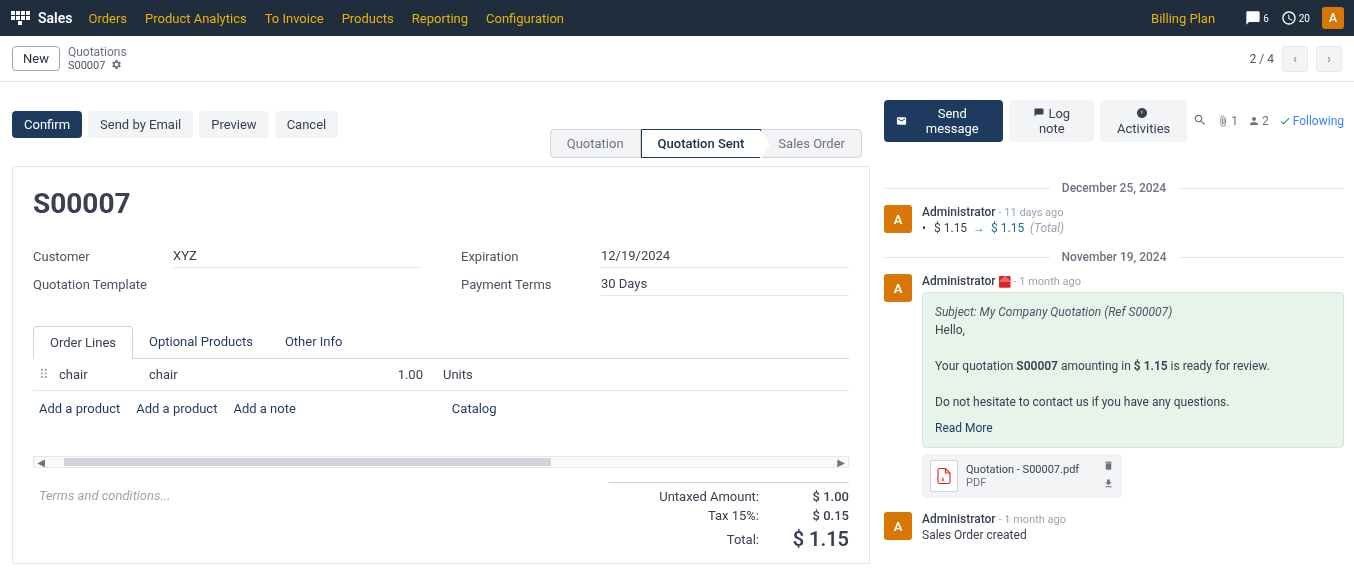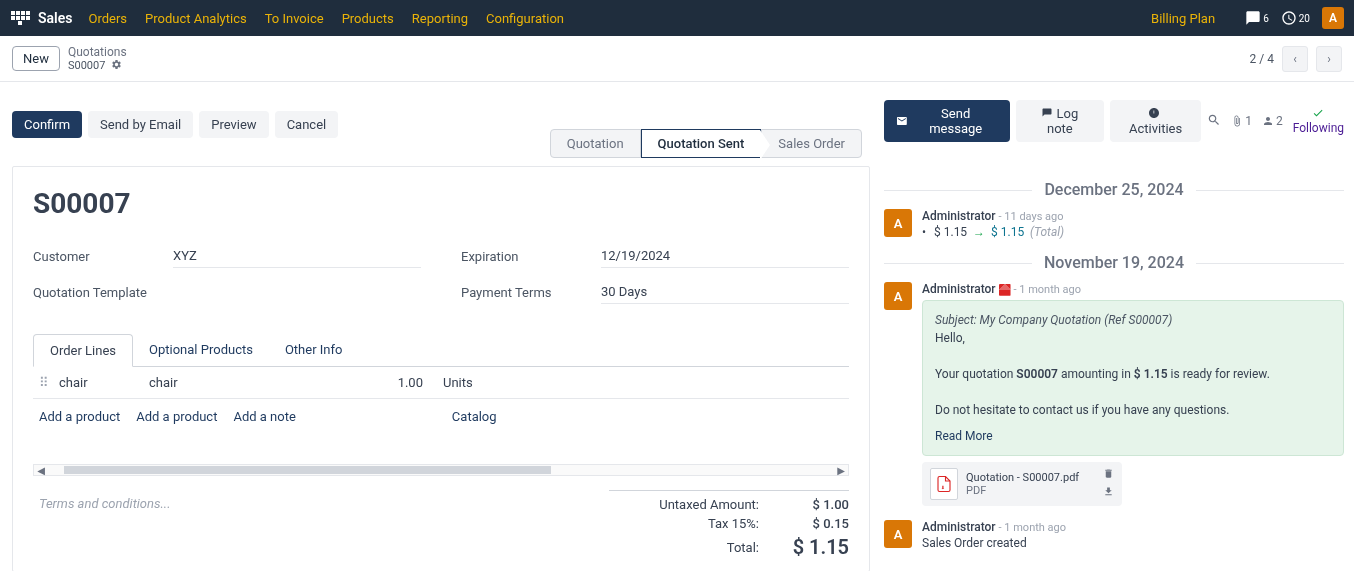--- a/index.html
+++ b/index.html
@@ -40,21 +40,21 @@
   .status-arrow::after { content: ''; position: absolute; right: -10px; top: 0; bottom: 0; width: 0; height: 0; border-top: 15px solid transparent; border-bottom: 15px solid transparent; border-left: 10px solid #fff; z-index: 2; }
   .status-arrow.active::after { border-left-color: #fff; }
   
   
   .main { display: flex; }
   .form-area { flex: 1; border: 1px solid #e5e7eb; margin: 0 4px 0 12px; border-radius: 2px; padding: 20px 20px 10px; min-width: 0; }
   .chatter { width: 480px; padding: 0 10px; }
   
   .doc-title { font-size: 28px; color: #374151; margin-bottom: 24px; }
   
-  .field-grid { display: grid; grid-template-columns: 1fr 1fr; gap: 12px 40px; margin-bottom: 30px; }
+  .field-grid { display: grid; grid-template-columns: 1fr 1fr; gap: 4px 40px; margin-bottom: 30px; }
   .field { display: flex; align-items: center; }
   .field label { width: 140px; color: #4b5563; font-size: 13px; }
   .field .val { flex: 1; border-bottom: 1px solid #e5e7eb; padding: 4px 0; color: #374151; }
   
   
   .tabs { display: flex; border-bottom: 1px solid #d1d5db; }
   .tab { padding: 8px 16px; cursor: pointer; color: #1f3a5f; font-size: 13px; }
   .tab.active { border: 1px solid #d1d5db; border-bottom: 1px solid #fff; margin-bottom: -1px; background:#fff; color:#374151; border-radius: 4px 4px 0 0; }
   
   
@@ -86,26 +86,26 @@
   .sums .srow .lbl { text-align: right; flex:1; }
   .sums .srow .amt { width: 70px; text-align: right; font-weight: 500; }
   .sums .total .amt { font-size: 20px; font-weight: 600; }
   .sums .total .lbl { padding-top: 5px; }
   .sums hr { border: none; border-top: 1px solid #d1d5db; margin-bottom: 4px; }
   
   
   .chatter-actions { display: flex; align-items: center; gap: 6px; margin-bottom: 6px; padding: 4px 0; }
   .chatter-actions .btn-primary { display: flex; align-items: center; gap: 6px; }
   .chatter-actions .right { margin-left: auto; display: flex; align-items: center; gap: 10px; color: #6b7280; }
-  .following { color: #4c1d95; display: flex; align-items: center; gap: 2px; font-size: 12px; flex-direction: column; }
+  .following { color: #3b82f6; display: flex; align-items: center; gap: 2px; font-size: 12px; }
   .attach-stat { display: flex; align-items: center; gap: 2px; font-size: 12px; cursor: pointer; }
   
   .date-sep { text-align: center; margin: 14px 0 10px; position: relative; }
   .date-sep::before { content: ''; position: absolute; left: 0; right: 0; top: 50%; border-top: 1px solid #e5e7eb; z-index: 0; }
-  .date-sep span { background: #fff; padding: 0 12px; position: relative; z-index: 1; color: #6b7280; font-weight: 500; font-size: 16px; }
+  .date-sep span { background: #fff; padding: 0 12px; position: relative; z-index: 1; color: #6b7280; font-weight: 500; font-size: 12px; }
   
   .msg { display: flex; gap: 10px; margin-bottom: 14px; }
   .msg .avatar { width: 28px; height: 28px; background: #d97706; color: #fff; border-radius: 3px; display: flex; align-items: center; justify-content: center; font-size: 13px; font-weight: 600; flex-shrink: 0; }
   .msg .body { flex: 1; font-size: 12px; }
   .msg .authline { margin-bottom: 2px; }
   .msg .author { font-weight: 500; color: #374151; }
   .msg .time { color: #9ca3af; font-size: 11px; }
   .msg .change { padding-left: 12px; position: relative; }
   .msg .change::before { content: '•'; position: absolute; left: 0; }
   .msg .change .arrow { color: #16a34a; }

